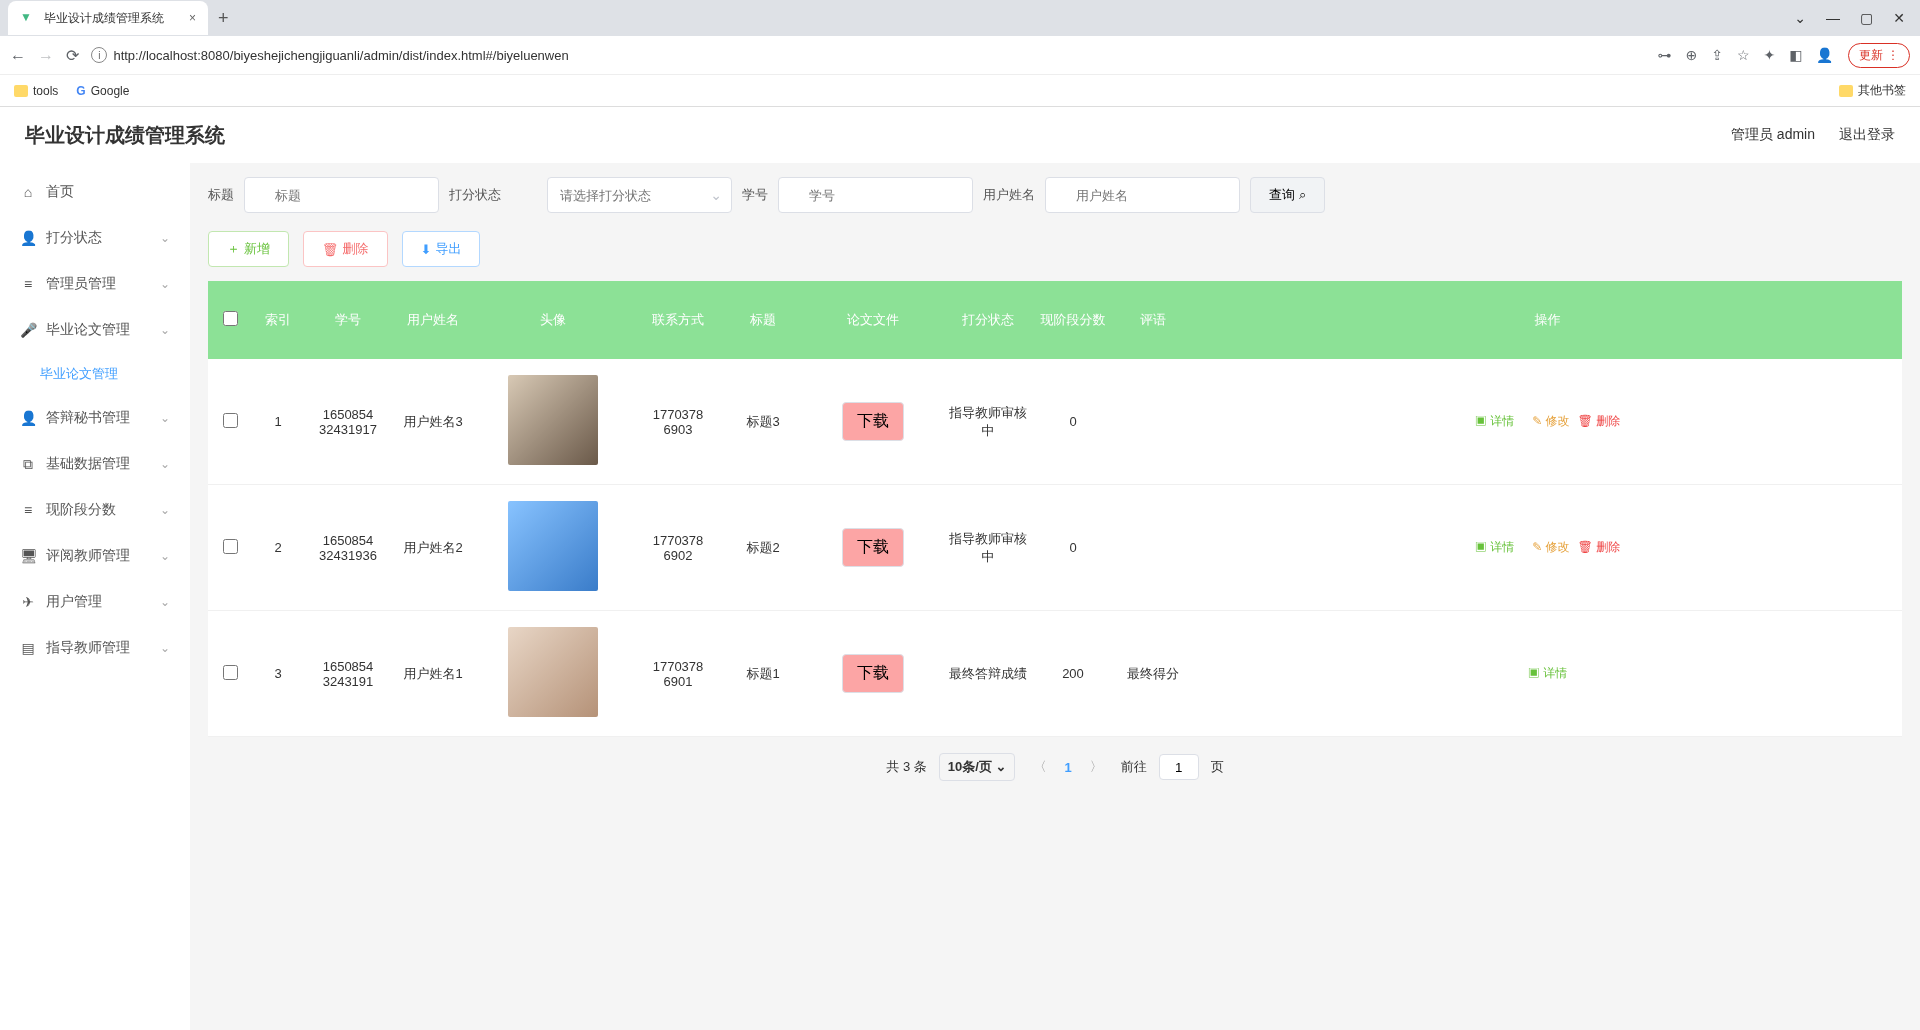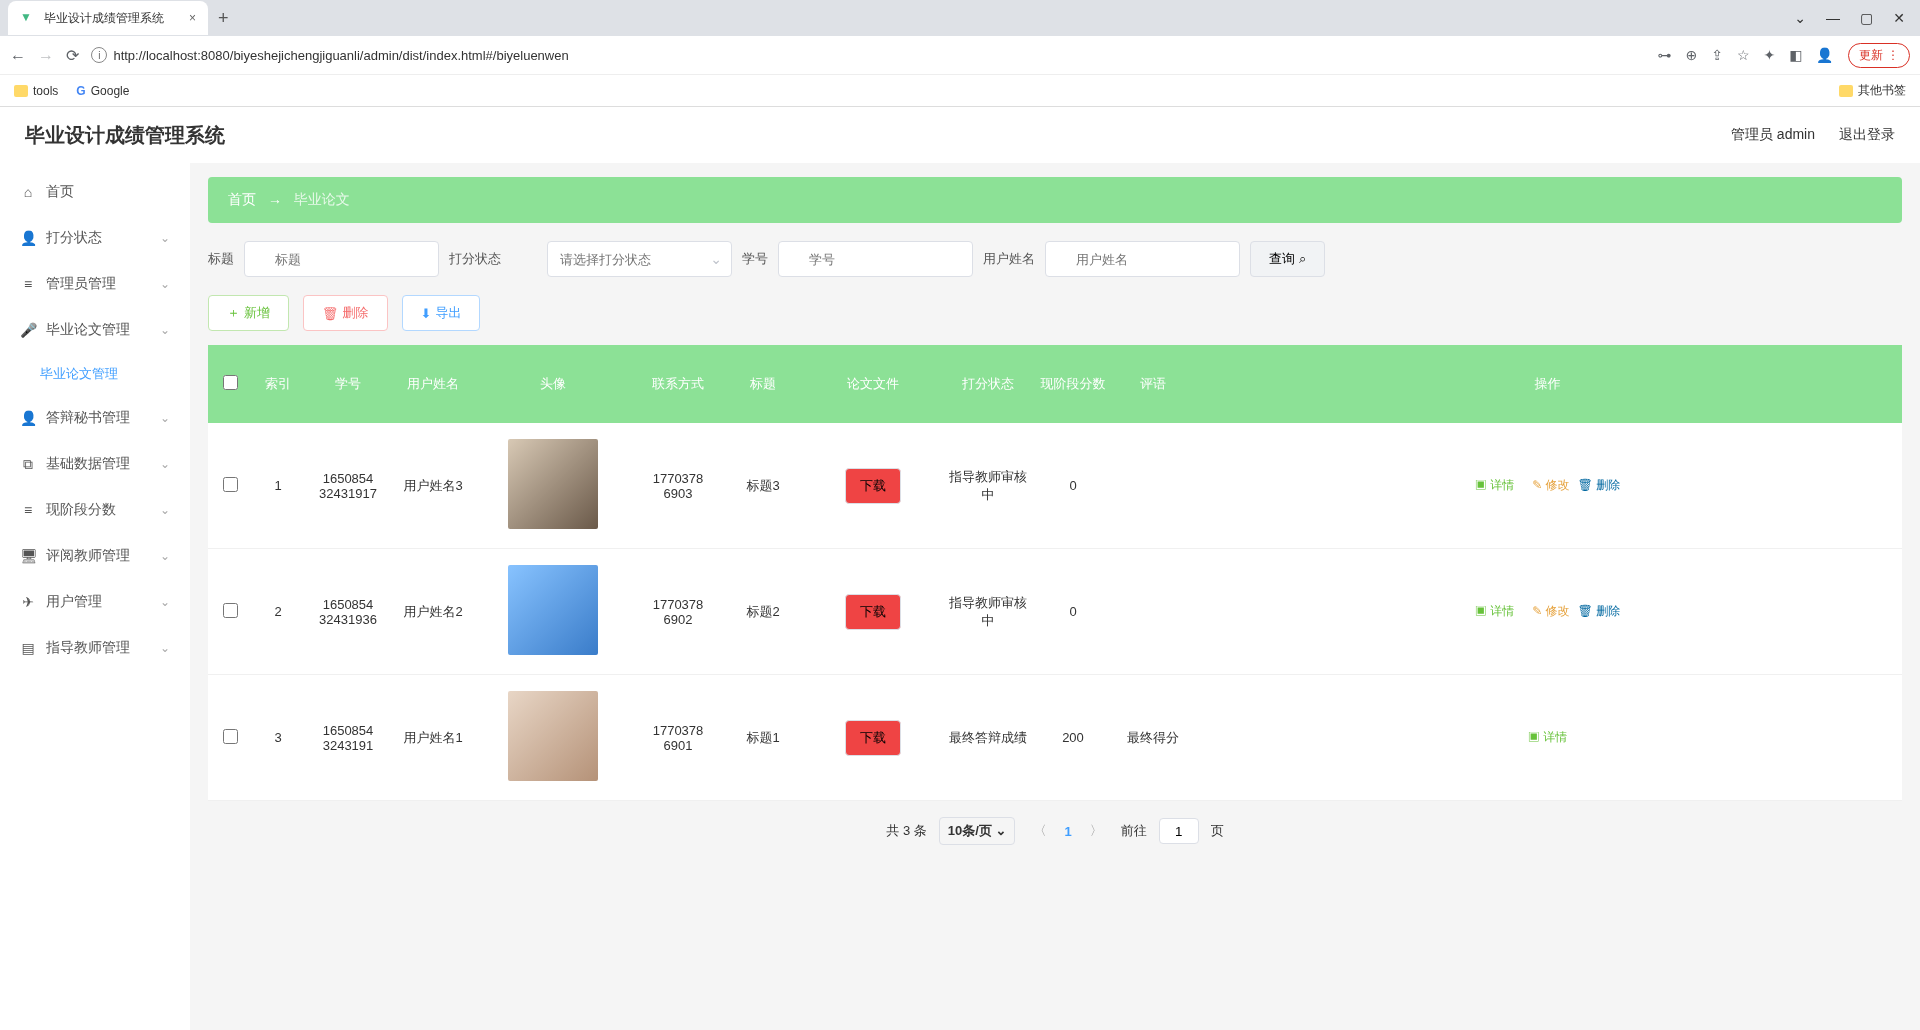--- a/index.html
+++ b/index.html
@@ -63,24 +63,24 @@
 
 
 .tbl { width:100%; border-collapse:collapse; background:#fff; }
 .tbl th { background:#8CE196; color:#fff; font-size:13px; padding:30px 6px; font-weight:normal; text-align:center;}
 .tbl td { padding: 16px 6px; text-align:center; font-size:13px; border-bottom:1px solid #f0f0f0; }
 .chk { width:15px; height:15px; }
 .avatar { width:90px; height:90px; background:linear-gradient(135deg,#bbb,#888); display:inline-block; border-radius:2px;}
 .av1 { background:linear-gradient(135deg,#d8c9b5,#6a5949);}
 .av2 { background:linear-gradient(135deg,#88c3ff,#3a7cc9);}
 .av3 { background:linear-gradient(135deg,#e8d6c6,#b59278);}
-.mini-btn { border:1px solid #dcdfe6; padding:8px 14px; border-radius:4px; background:#ef4444; font-size:13px; cursor:pointer;}
+.mini-btn { border:1px solid #dcdfe6; padding:8px 14px; border-radius:4px; background:#fca5a5; font-size:16px; cursor:pointer;}
 .link-detail { color:#67c23a; cursor:pointer; font-size:12px;}
 .link-edit { color:#e6a23c; cursor:pointer; font-size:12px; margin-left:18px;}
-.link-del { color:#0369a1; cursor:pointer; font-size:12px; margin-left:8px;}
+.link-del { color:#ef4444; cursor:pointer; font-size:12px; margin-left:8px;}
 
 
 .pagi { display:flex; align-items:center; justify-content:center; gap:12px; padding:16px 0; font-size:13px;}
 .pagi .pg-sel { border:1px solid #dcdfe6; padding:4px 8px; border-radius:4px;font-weight:bold; }
 .pagi .pg-btn { color:#999; cursor:pointer; padding:0 6px;}
 .pagi .pg-cur { color:#409eff; font-weight:bold;}
 .pagi .pg-inp { width:40px; height:26px; border:1px solid #dcdfe6; border-radius:4px; text-align:center;}
 
 
 .overlay-txt { position:absolute; color:#ff2a2a; font-size:30px; font-weight:bold; left:330px; top:250px; white-space:nowrap; pointer-events:none;}
@@ -189,25 +189,20 @@
         <span class="chev">⌄</span>
       </div>
     <div class="side-item">
         <span class="side-icon">▤</span>
         <span>指导教师管理</span>
         <span class="chev">⌄</span>
       </div>
   </div>
 
   <div class="main">
-    <div class="breadcrumb">
-      <a>首页</a>
-      <span class="sep">→</span>
-      <span class="cur">毕业论文</span>
-    </div>
 
     <div class="search-row">
       <label>标题</label>
       <span class="inp-wrap"><span class="search-icon">⌕</span><input class="inp inp-title" placeholder="标题" style=""></span>
       <label>打分状态</label>
       <span class="inp-wrap"><input class="inp inp-select" style="padding-left: 12px; margin-left: 36px;" placeholder="请选择打分状态"><span style="position:absolute;right:10px;top:50%;transform:translateY(-50%);color:#c0c4cc">⌄</span></span>
       <label>学号</label>
       <span class="inp-wrap"><span class="search-icon">⌕</span><input class="inp inp-id" placeholder="学号" style=""></span>
       <label>用户姓名</label>
       <span class="inp-wrap"><span class="search-icon">⌕</span><input class="inp inp-name" placeholder="用户姓名" style=""></span>

